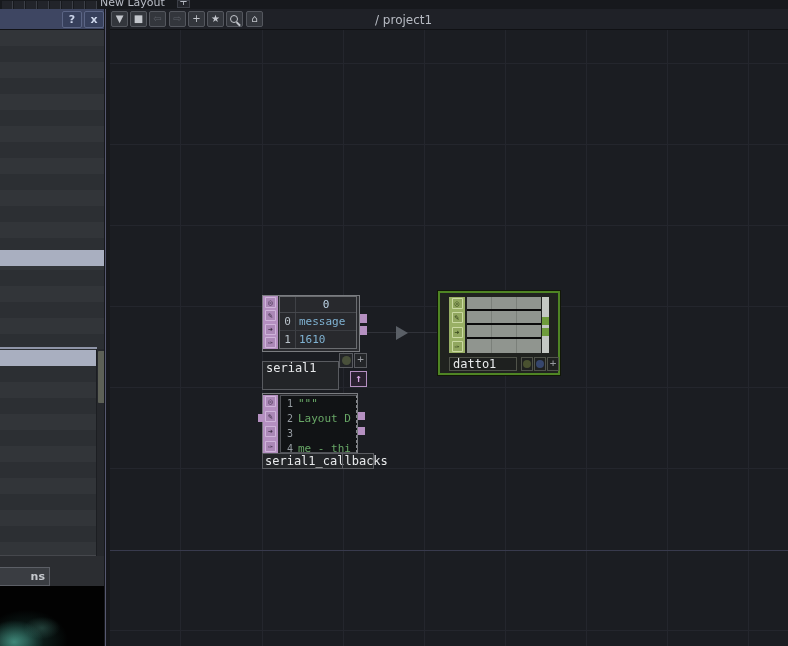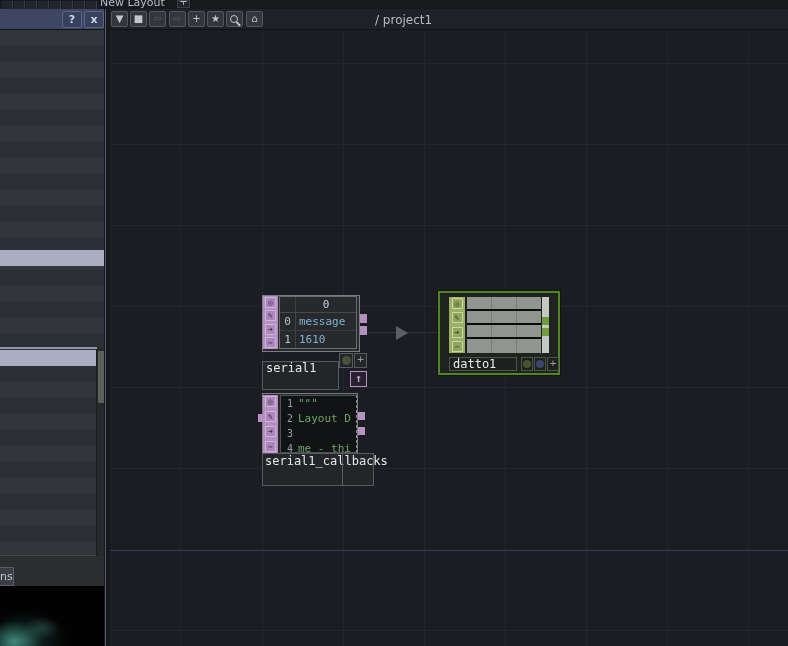--- a/index.html
+++ b/index.html
@@ -28,21 +28,21 @@
   .left-panel { position:absolute; left:0; top:30px; width:104px; height:616px; background:#2b2d31; }
   .list-area { position:absolute; left:0; top:0; width:104px; height:526px;
     background:repeating-linear-gradient(180deg,#323539 0 16px,#2c2f33 16px 32px);
     border-bottom:1px solid #45474c; }
   .hl { position:absolute; background:#a9afc0; }
   .hl1 { left:0; top:220px; width:104px; height:16px; }
   .sep-line { position:absolute; left:0; top:317px; width:97px; height:2px; background:#8f95a8; }
   .hl2 { left:0; top:320px; width:97px; height:16px; }
   .scrollbar { position:absolute; left:96px; top:319px; width:9px; height:207px; background:#26282c; border-left:1px solid #1c1e22; }
   .scrollbar .thumb { position:absolute; left:1px; top:2px; width:7px; height:52px; background:#5d6056; border-radius:1px; }
-  .btab { position:absolute; left:0; top:537px; width:14px; height:19px; background:#3a3d42; border:1px solid #5c5f66; border-left:none; color:#c6c9ce; font-size:11px; text-align:right; padding:2px 4px 0 0; }
+  .btab { position:absolute; left:0; top:537px; width:50px; height:19px; background:#3a3d42; border:1px solid #5c5f66; border-left:none; color:#c6c9ce; font-size:11px; text-align:right; padding:2px 4px 0 0;font-weight:bold; }
   .preview { position:absolute; left:0; top:556px; width:104px; height:60px; background:#020202; overflow:hidden; }
   .smoke { position:absolute; left:0; top:0; width:100%; height:100%;
     background:
       radial-gradient(ellipse 26px 16px at 42px 42px, rgba(120,210,190,0.22), transparent 70%),
       radial-gradient(ellipse 38px 28px at 14px 56px, rgba(90,190,170,0.65), rgba(40,95,85,0.3) 60%, transparent 78%),
       radial-gradient(ellipse 58px 42px at 26px 54px, rgba(40,105,95,0.42), transparent 72%); }
   .vsep { position:absolute; left:104px; top:9px; width:6px; height:637px; background:#17181c; }
   .vsep::before { content:""; position:absolute; left:1px; top:0; width:1px; height:100%; background:#565870; }
   
   .network { position:absolute; left:110px; top:30px; width:678px; height:616px; overflow:hidden; }
@@ -89,21 +89,21 @@
   .n-datto1 .fbox { height:14px; width:12px; top:64px; background:#1e201f; border-color:#50534a; }
   .n-datto1 .fbox .dot { width:8px; height:8px; margin-top:2px; }
   
   .n-callbacks { left:148px; top:363px; width:118px; height:80px; }
   .cb-body { position:absolute; left:4px; top:0; width:96px; height:61px; background:#26272b; border:1px solid #7a7c80; }
   .n-callbacks .flags { left:5px; top:2px; width:15px; height:58px; }
   .code-view { position:absolute; left:22px; top:2px; width:77px; height:58px; background:#111315; border:1px solid #505257; border-right:1px dashed #85888d; overflow:hidden; font-size:11px; padding-top:1px; }
   .cline { height:15px; line-height:14px; white-space:nowrap; }
   .cnum { display:inline-block; width:12px; text-align:right; color:#979da3; font-size:10px; }
   .ctext { padding-left:5px; color:#68a766; }
-  .n-callbacks .lbl { left:4px; top:60px; width:112px; height:33px; line-height:14px; padding-left:2px; }
+  .n-callbacks .lbl { left:4px; top:60px; width:112px; height:16px; line-height:14px; padding-left:2px; }
   .n-callbacks .lbl::after { content:""; position:absolute; left:79px; top:0; width:1px; height:100%; background:#595b60; }
   
   .dock-arrow { position:absolute; left:88px; top:76px; width:17px; height:16px; border:1px solid #b590c1; background:#2a2130; color:#d6a5e0; font-size:11px; font-weight:bold; text-align:center; line-height:14px; }
 </style>
 </head>
 <body>
 
 <div class="app">
 
   <div class="top-strip">

